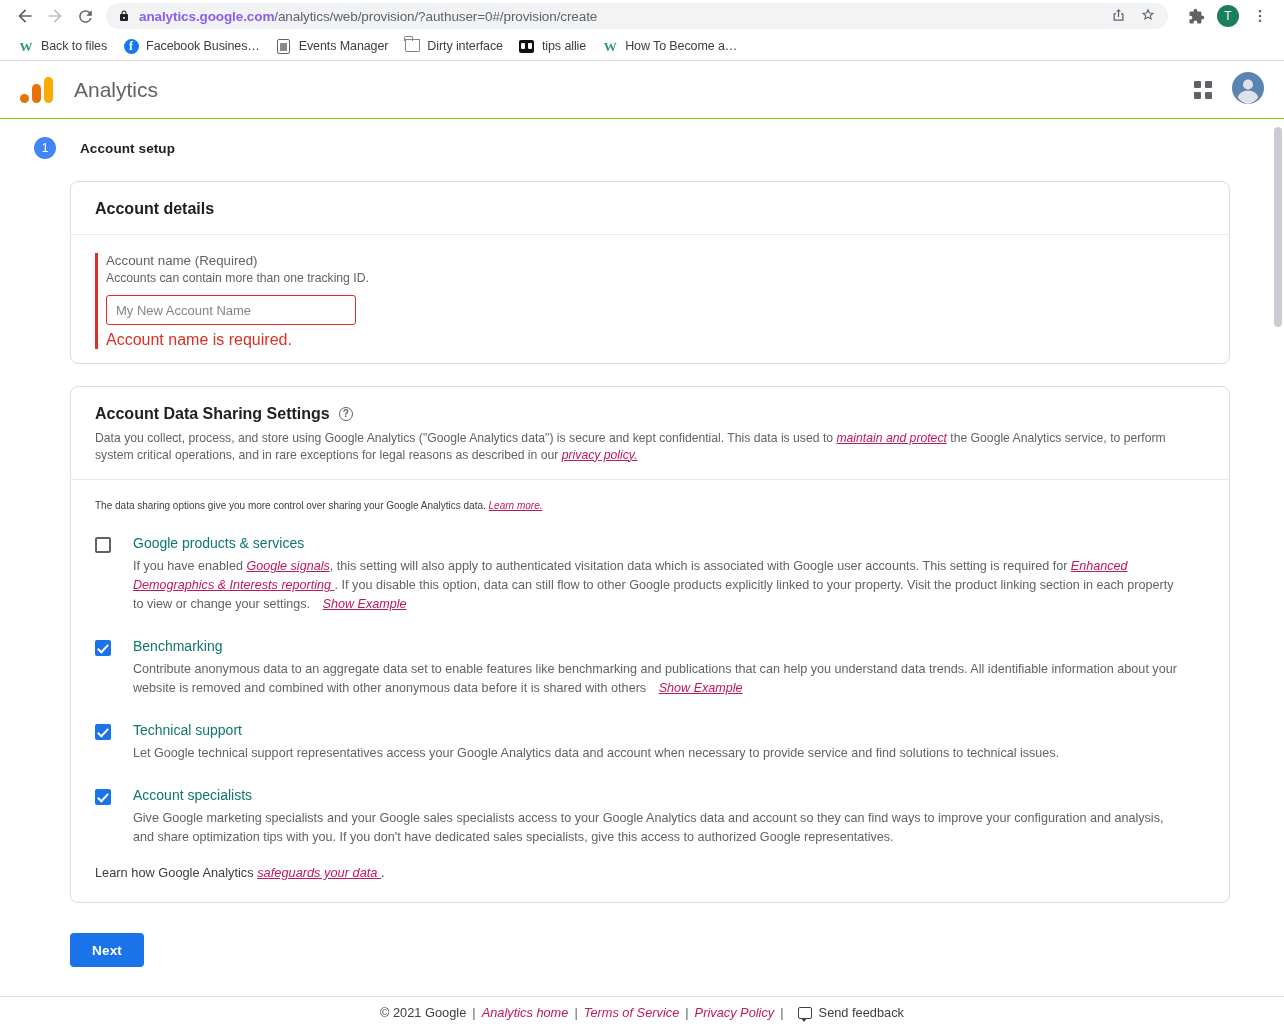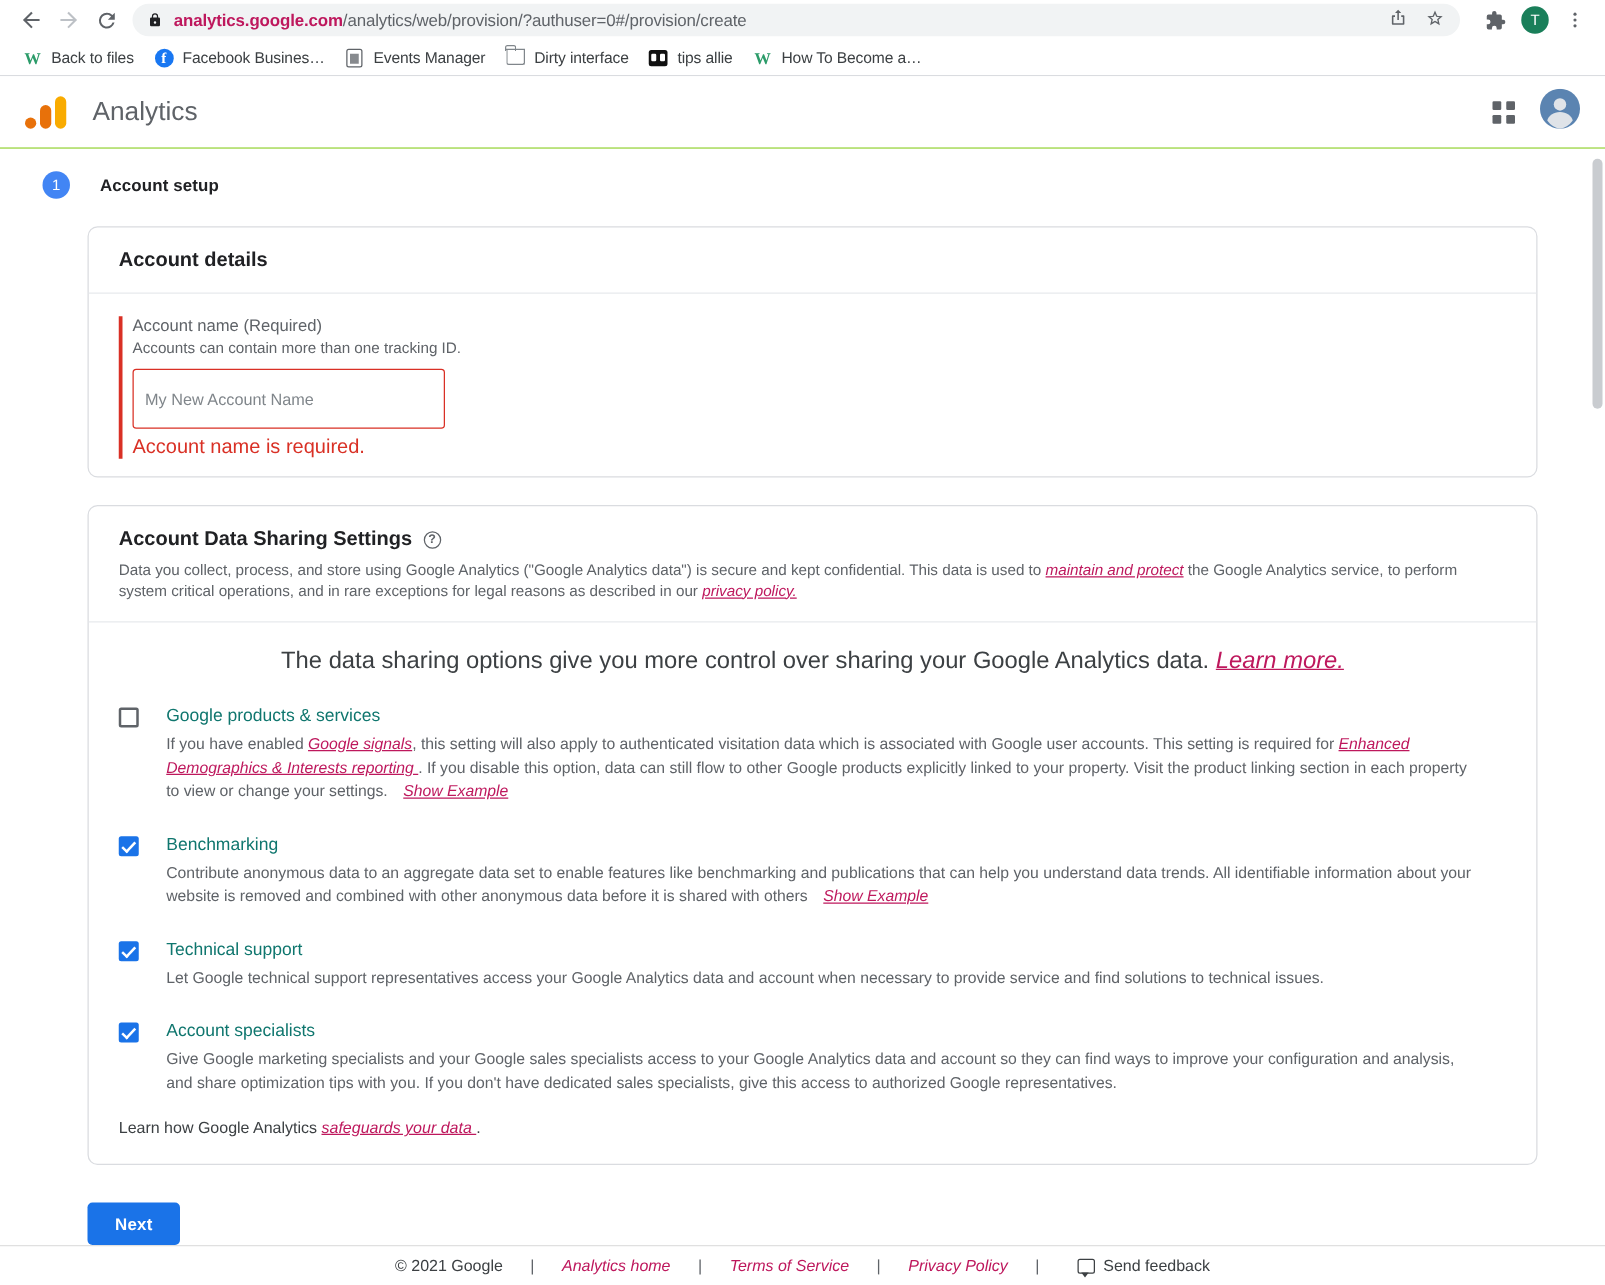--- a/index.html
+++ b/index.html
@@ -25,21 +25,21 @@
   .omnibox {
     flex:1 1 auto; height:26px; background:#f1f3f4; border-radius:13px;
     margin:0 8px 0 6px; display:flex; align-items:center; padding:0 12px;
     min-width:0;
   }
   .lock { margin-right:9px; flex:0 0 auto; display:flex; }
   .url {
     font-size:13.5px; color:#5f6368; white-space:nowrap; overflow:hidden;
     text-overflow:ellipsis; letter-spacing:-0.1px;
   }
-  .url b { color:#be185d; font-weight:700; }
+  .url b { color:#8b5cf6; font-weight:700; }
   .omni-actions { display:flex; align-items:center; gap:14px; margin-left:auto; padding-left:10px; }
   .toolbar-right { display:flex; align-items:center; gap:4px; padding-left:6px; }
   .icon-btn {
     width:28px; height:28px; display:flex; align-items:center; justify-content:center;
     border-radius:50%; flex:0 0 auto;
   }
   .avatar-circle {
     width:22px; height:22px; border-radius:50%; background:#1a7f5a;
     color:#fff; font-size:12px; font-weight:500;
     display:flex; align-items:center; justify-content:center;
@@ -102,29 +102,29 @@
     font-size:10px; display:flex; align-items:center; justify-content:center; line-height:1;
   }
   .card-sub { font-size:12.2px; color:#5f6368; line-height:16.5px; margin-top:7px; max-width:1110px; }
 
   .field-block { padding:18px 24px 14px 24px; }
   .req-wrap { border-left:3px solid #d93025; padding-left:8px; }
   .field-label { font-size:13.3px; color:#202124; font-weight:700; }
   .field-label span { font-weight:400; color:#5f6368; }
   .field-hint { font-size:12.2px; color:#5f6368; margin-top:3px; }
   .text-input {
-    margin-top:10px; width:250px; height:48px; border:1px solid #d93025; border-radius:3px;
+    margin-top:10px; width:250px; height:30px; border:1px solid #d93025; border-radius:3px;
     font-size:13px; color:#202124; padding:0 9px; background:#fff;
     font-family:"Liberation Sans", sans-serif;
   }
   .text-input::placeholder { color:#80868b; }
   .field-error { font-size:16px; color:#d93025; margin-top:6px; }
 
   .card-body { padding:20px 24px 22px 24px; }
-  .intro { font-size:19px; color:#3c4043;text-align:center; }
+  .intro { font-size:10px; color:#3c4043; }
   a.lnk { color:#be185d; text-decoration:underline;font-style:italic; }
 
   .opt { display:flex; margin-top:24px; }
   .opt:first-of-type { margin-top:22px; }
   .cb {
     width:16px; height:16px; border-radius:2px; flex:0 0 auto; margin-top:2px;
   }
   .cb.off { border:2px solid #5f6368; background:#fff; }
   .cb.on { background:#1a73e8; position:relative; border:none; }
   .cb.on:after {
@@ -142,21 +142,21 @@
   .next-btn {
     background:#1a73e8; color:#fff; border:none; border-radius:4px;
     font-size:13.5px; font-weight:700; padding:0 22px; height:34px; cursor:pointer;
     font-family:"Liberation Sans", sans-serif; letter-spacing:0.2px;
   }
 
   
   .footer {
     position:absolute; left:0; right:0; bottom:0; height:32px;
     border-top:1px solid #e0e0e0; background:#fff;
-    display:flex; align-items:center; justify-content:center; gap:16px;
+    display:flex; align-items:center; justify-content:center; gap:0;
     font-size:12.8px; color:#3c4043;
   }
   .footer .sep { margin:0 6px; color:#5f6368; }
   .feedback { display:flex; align-items:center; gap:7px; margin-left:8px; }
   .fb-box { width:14px; height:12px; border:1.4px solid #3c4043; border-radius:2px; position:relative; }
   .fb-box:after { content:""; position:absolute; left:2.5px; bottom:-4.5px; width:0; height:0;
     border-left:3px solid transparent; border-right:3px solid transparent; border-top:4px solid #3c4043; }
 
   
   .scrollbar { position:absolute; right:0; top:0; width:12px; bottom:0; background:#fff; }

